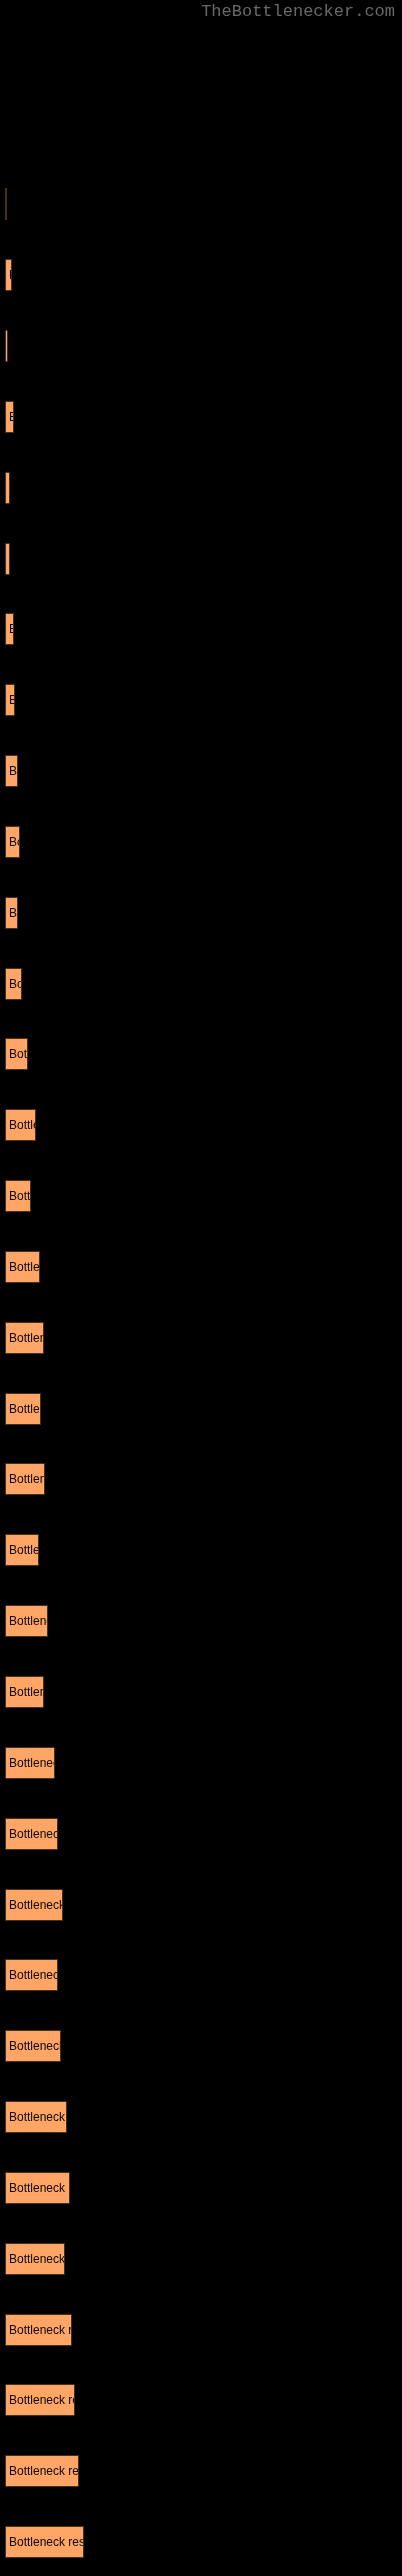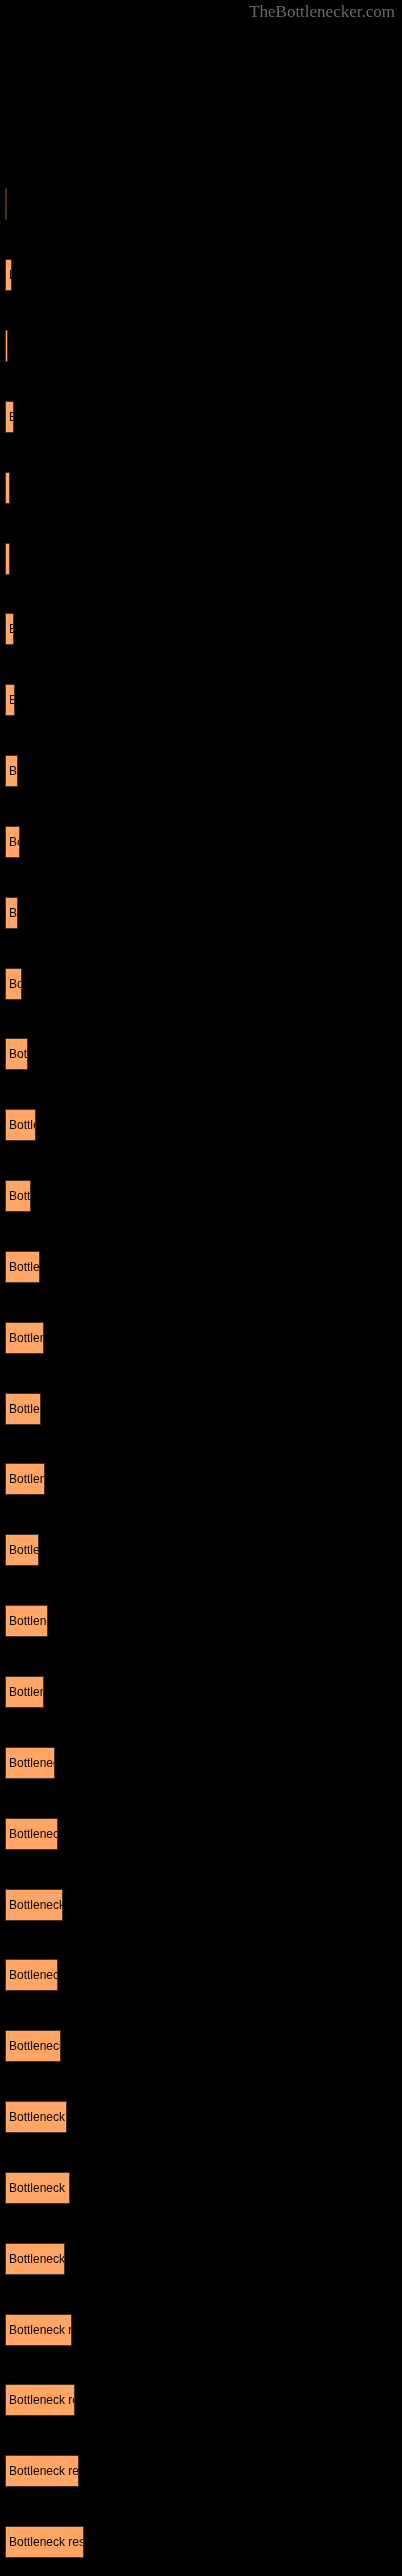--- a/index.html
+++ b/index.html
@@ -19,21 +19,21 @@
     width: 403px;
     height: 2576px;
     background: #000000;
   }
   .watermark {
     position: absolute;
     top: 1.6px;
     right: 8px;
     font-size: 17px;
     color: #696969;
-    font-family: Liberation Serif, serif;
+    font-family: Liberation Mono, monospace;
     letter-spacing: 0px;
     white-space: nowrap;
   }
   .chart-area {
     position: absolute;
     left: 0;
     top: 0;
     width: 403px;
     height: 2576px;
   }

